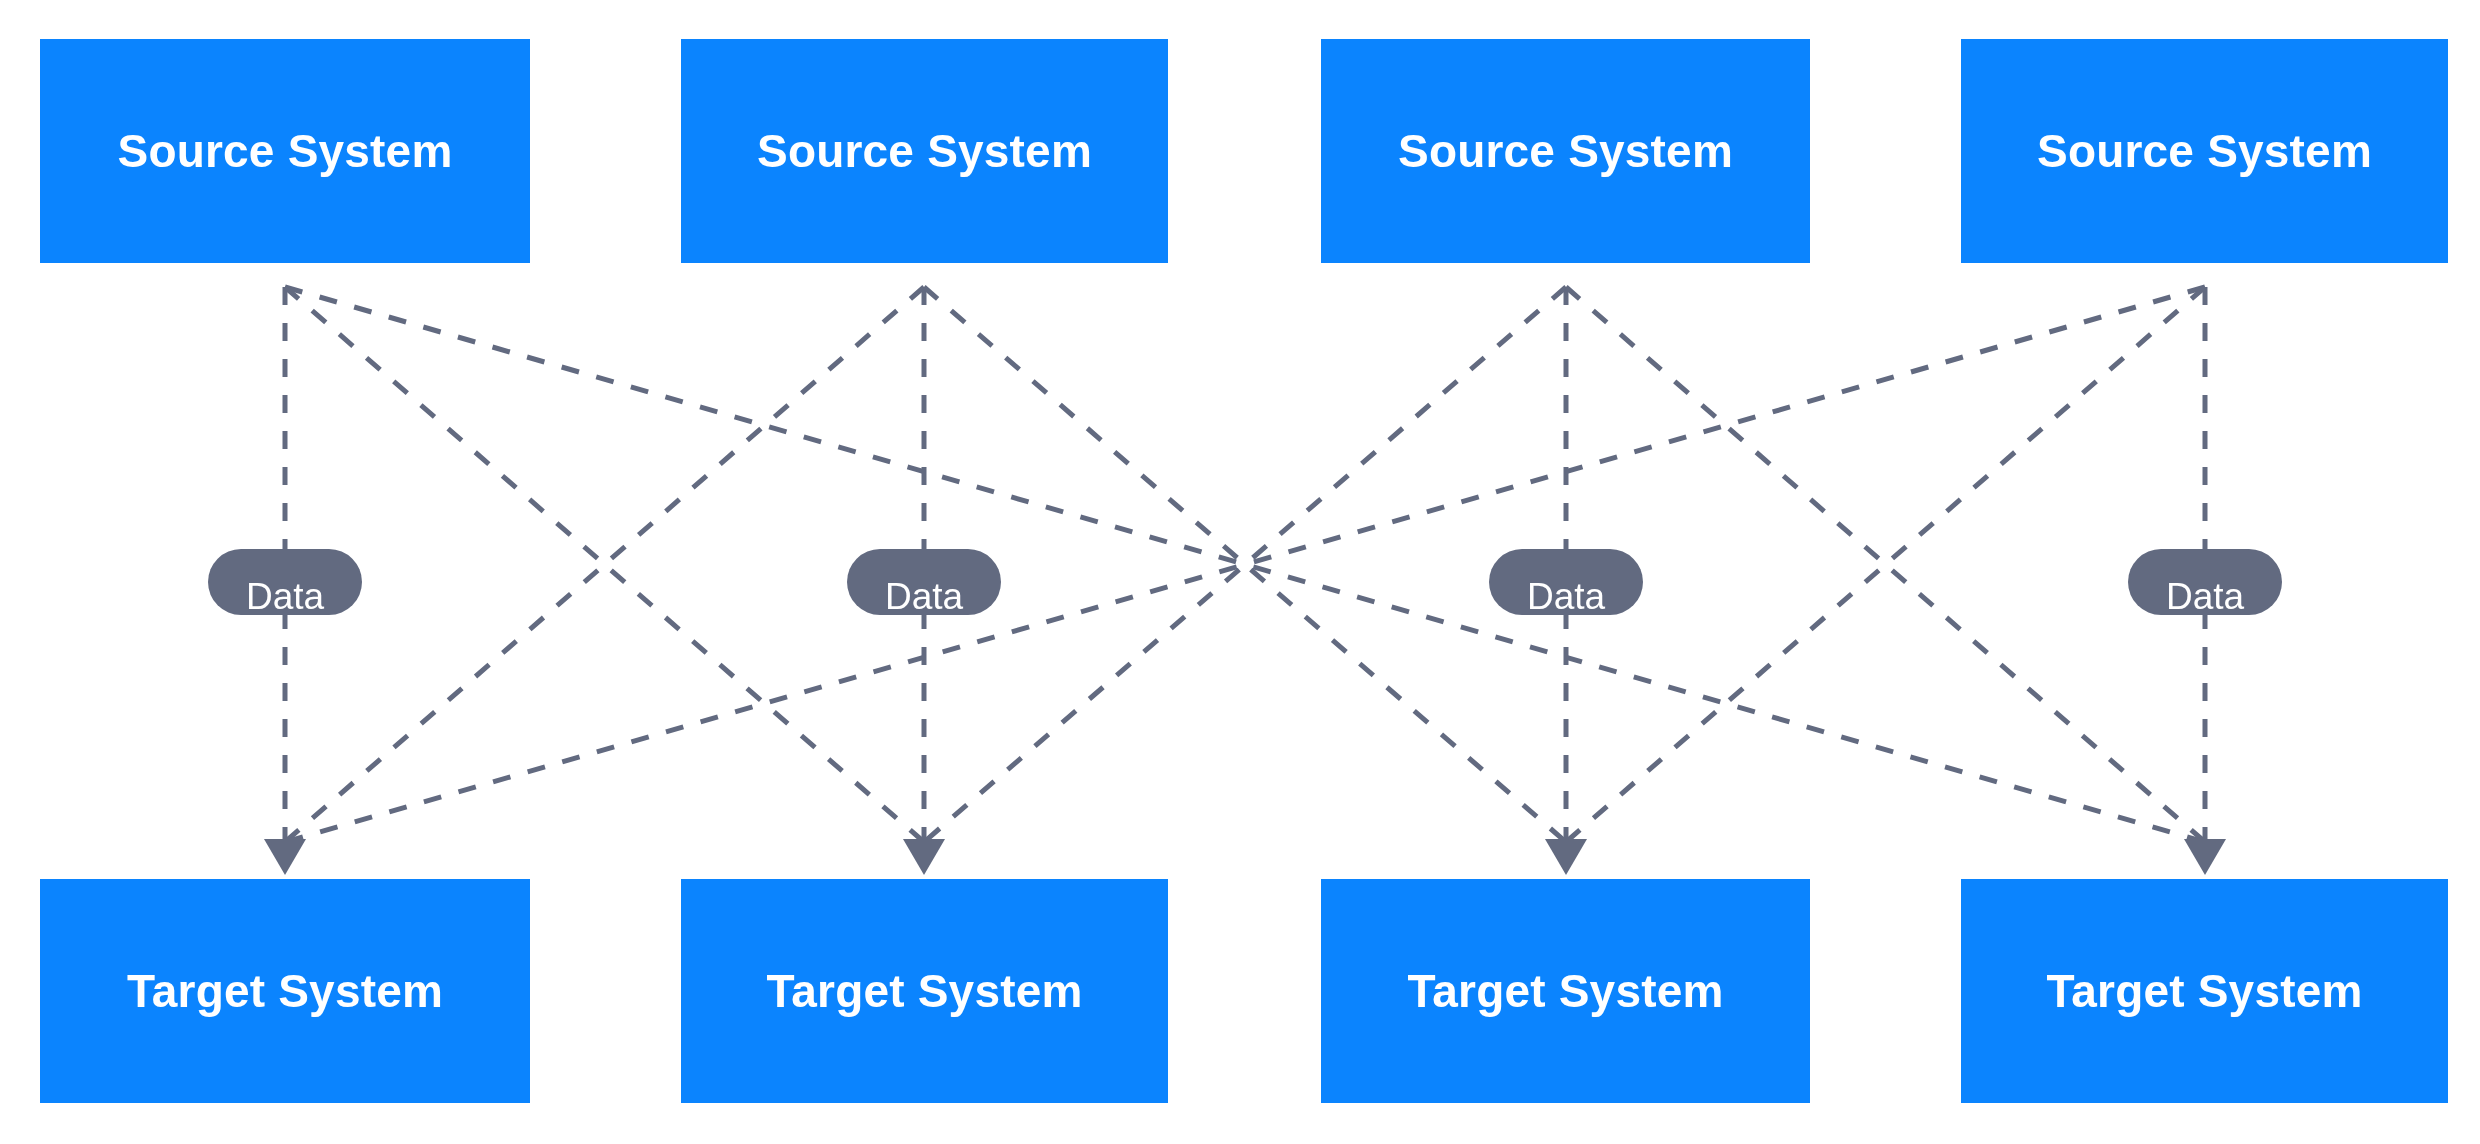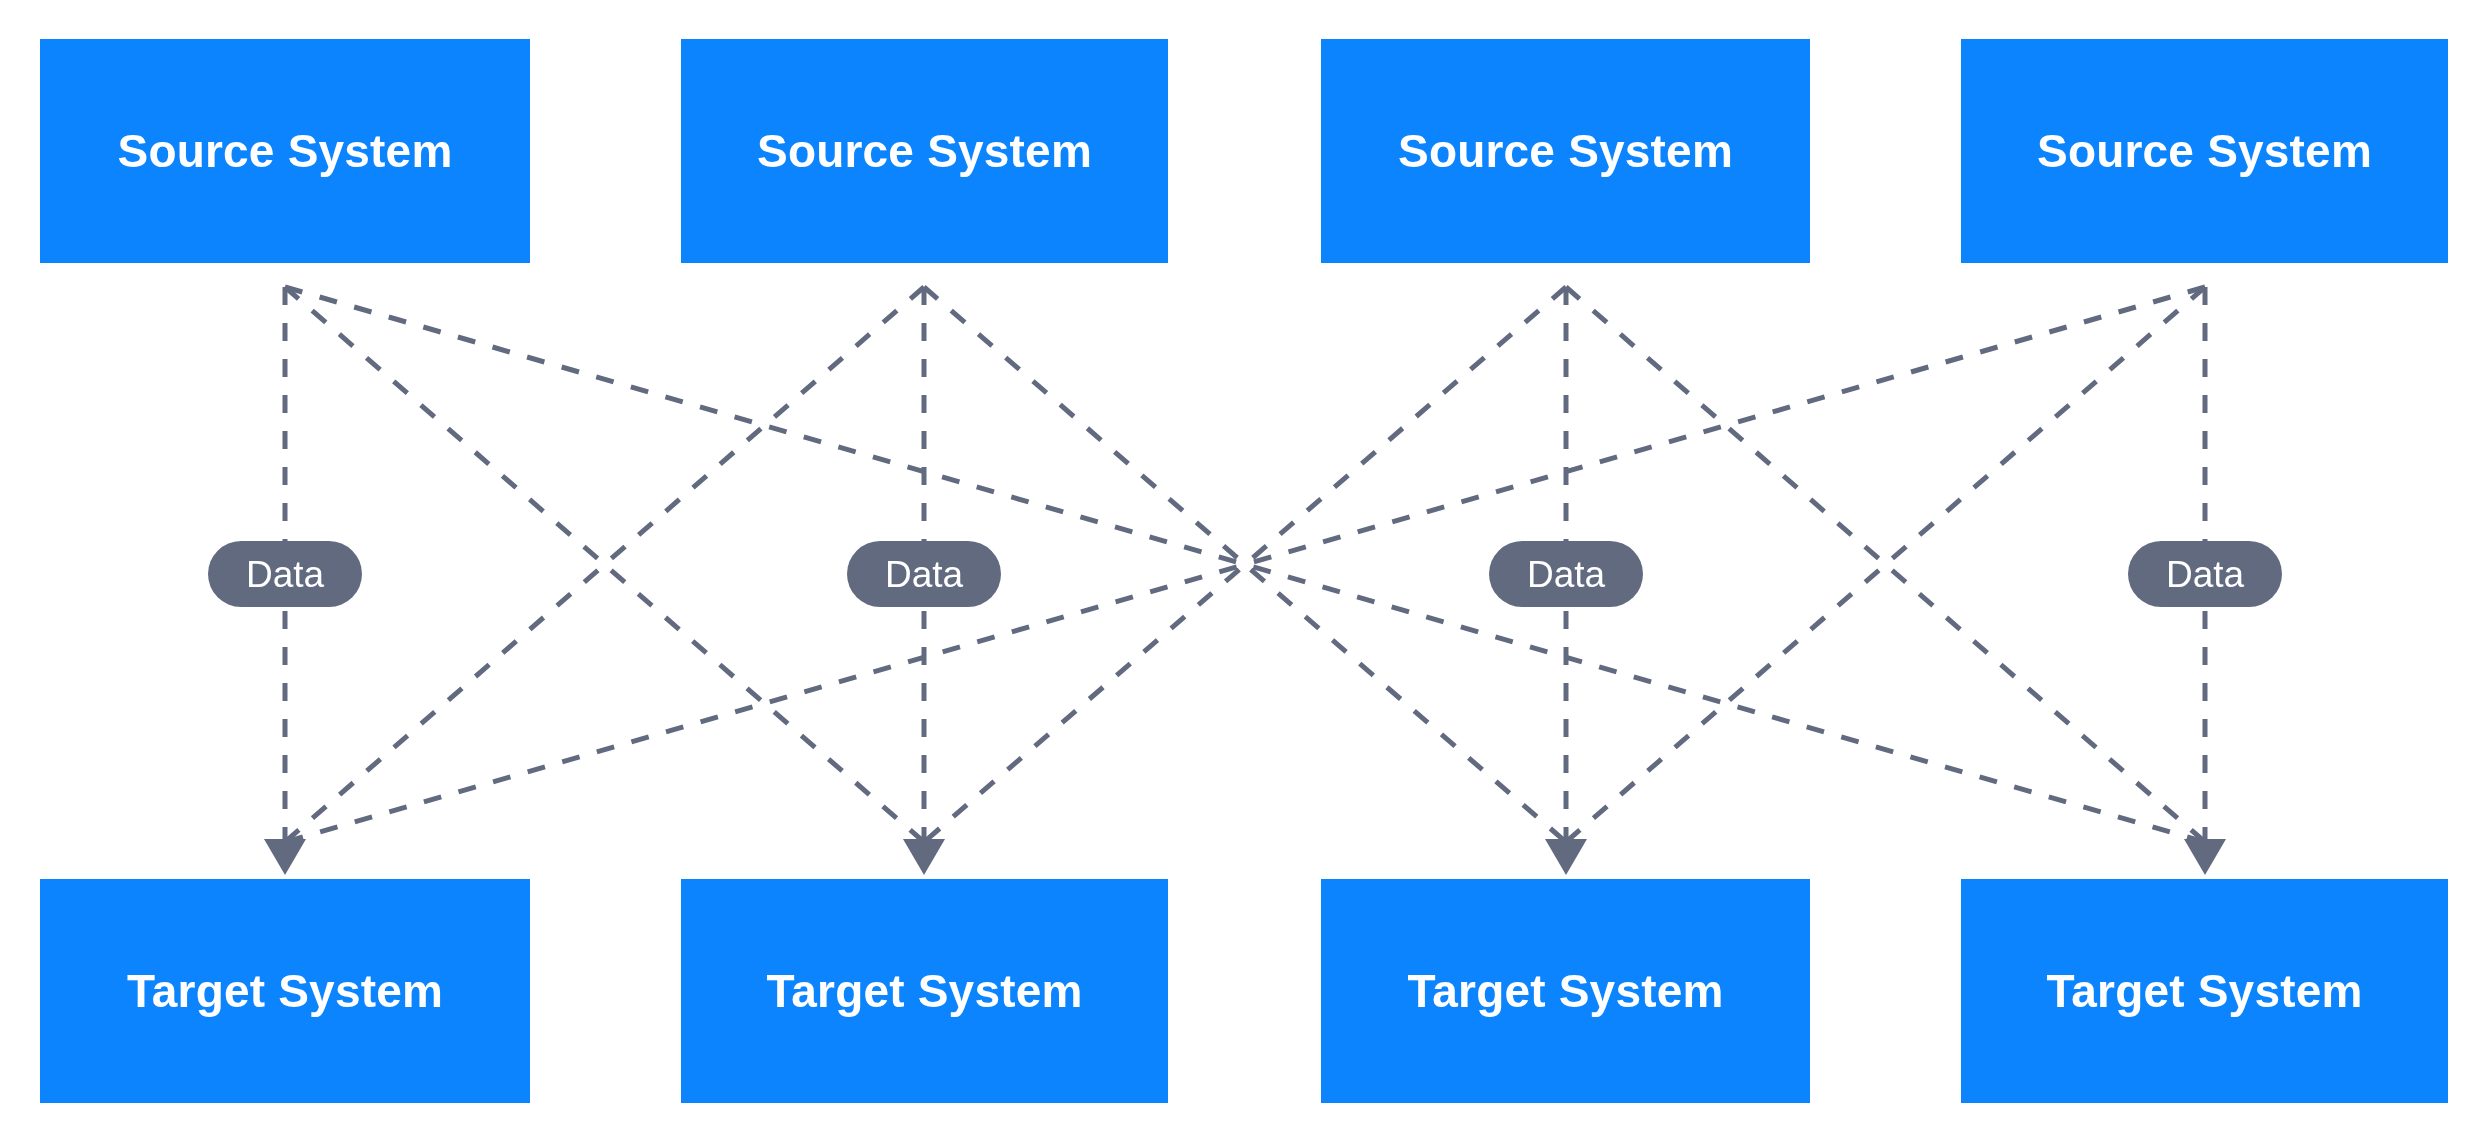--- a/index.html
+++ b/index.html
@@ -34,32 +34,33 @@
     font-size: 46px;
     font-weight: bold;
     letter-spacing: 0.2px;
     line-height: 1;
     white-space: nowrap;
     text-align: center;
   }
   .data-pill {
     position: absolute;
     display: flex;
-    align-items: center;
+    align-items: flex-end;
     justify-content: center;
     height: 66px;
     border-radius: 33px;
     background: #626a80;
     color: #ffffff;
     font-size: 37px;
     font-weight: normal;
     line-height: 1;
     white-space: nowrap;
     padding: 0 28px;
     box-sizing: border-box;
+    margin-top: 8px;
   }
 </style>
 </head>
 <body>
 
 <div id="diagram-canvas">
 
   <svg id="edge-layer" viewBox="0 0 2480 1144" preserveAspectRatio="none" xmlns="http://www.w3.org/2000/svg">
     <g id="edge-lines">
         <line x1="285" y1="287" x2="285" y2="842" stroke="#626a80" stroke-width="5" stroke-dasharray="18 18" stroke-linecap="butt"></line>

